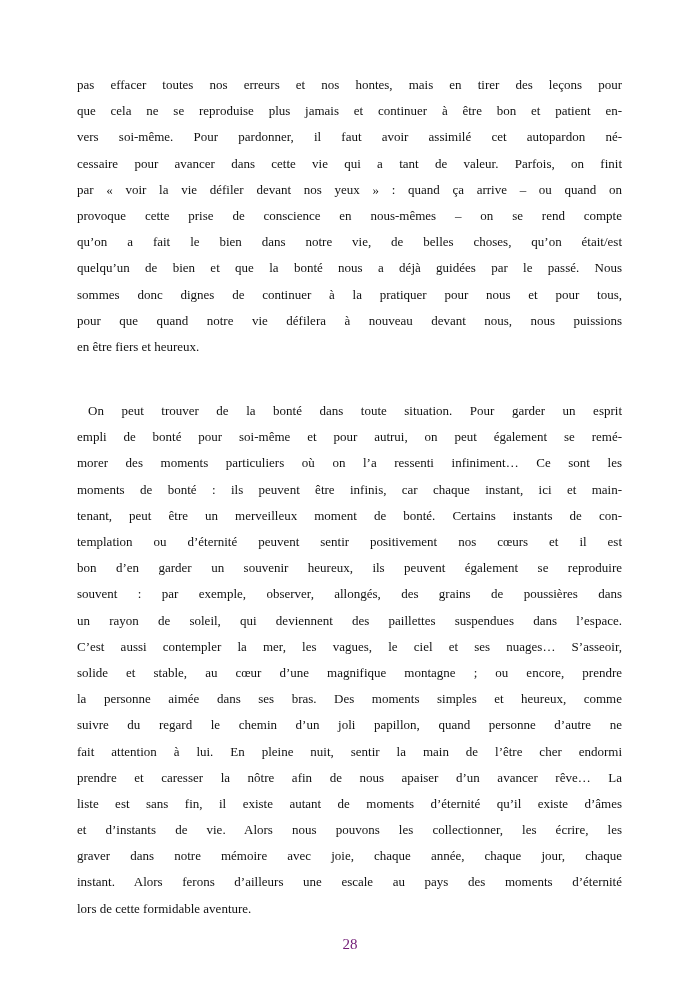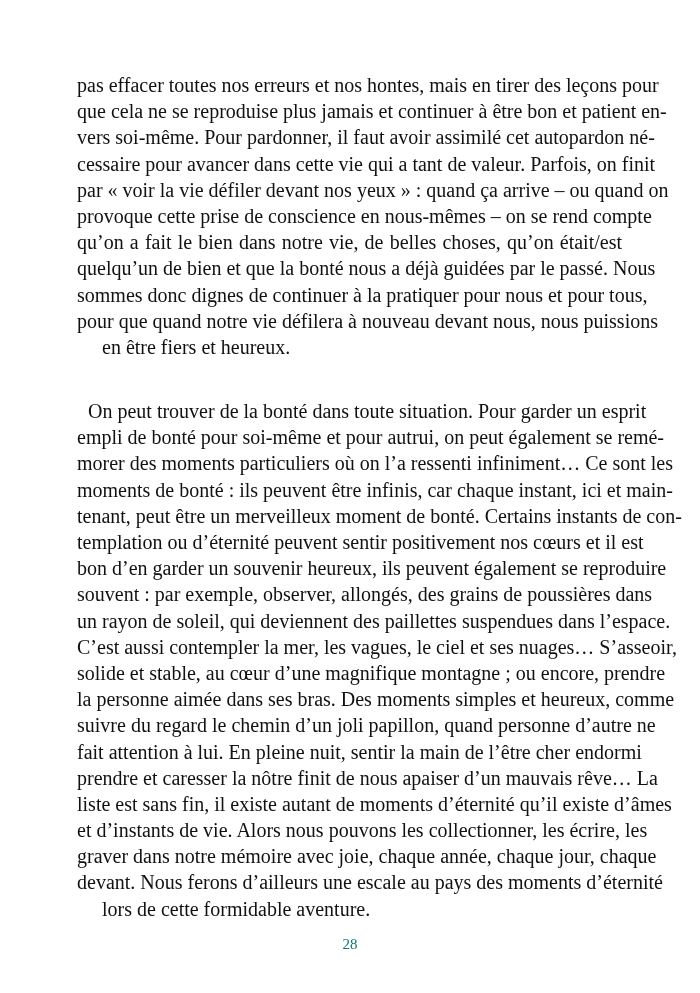--- a/index.html
+++ b/index.html
@@ -3,50 +3,50 @@
 <meta charset="utf-8">
 <style>
   html, body { margin: 0; padding: 0; background: #ffffff; }
   body { width: 700px; height: 993px; position: relative; overflow: hidden; }
   .page {
     position: absolute;
     left: 77px;
     top: 72px;
     width: 545px;
     font-family: "Liberation Serif", "DejaVu Serif", serif;
-    font-size: 20px;
+    font-size: 13px;
     line-height: 26.2px;
     color: #111111;
   }
   .line {
     display: block;
     white-space: nowrap;
     text-align: justify;
     text-align-last: justify;
     height: 26.2px;
   }
-  .line.last { text-align-last: left; margin-left: 25px; }
+  .line.last { text-align-last: left; }
   .line.indent { padding-left: 11px; }
   .gap { height: 26px; }
   .heading {
     display: block;
     font-style: italic;
     padding-left: 11px;
     height: 26.2px;
     white-space: nowrap;
   }
   .page-number {
     position: absolute;
     left: 0;
     width: 700px;
     top: 936px;
     text-align: center;
     font-family: "Liberation Serif", "DejaVu Serif", serif;
     font-size: 15px;
-    color: #0f766e;
+    color: #701a75;
   }
 </style>
 </head>
 <body>
 
 <div class="page">
   <div>
     <span class="line">pas effacer toutes nos erreurs et nos hontes, mais en tirer des leçons pour</span>
     <span class="line">que cela ne se reproduise plus jamais et continuer à être bon et patient en-</span>
     <span class="line">vers soi-même. Pour pardonner, il faut avoir assimilé cet autopardon né-</span>
@@ -72,22 +72,22 @@
     <span class="line">tenant, peut être un merveilleux moment de bonté. Certains instants de con-</span>
     <span class="line">templation ou d’éternité peuvent sentir positivement nos cœurs et il est</span>
     <span class="line">bon d’en garder un souvenir heureux, ils peuvent également se reproduire</span>
     <span class="line">souvent : par exemple, observer, allongés, des grains de poussières dans</span>
     <span class="line">un rayon de soleil, qui deviennent des paillettes suspendues dans l’espace.</span>
     <span class="line">C’est aussi contempler la mer, les vagues, le ciel et ses nuages… S’asseoir,</span>
     <span class="line">solide et stable, au cœur d’une magnifique montagne ; ou encore, prendre</span>
     <span class="line">la personne aimée dans ses bras. Des moments simples et heureux, comme</span>
     <span class="line">suivre du regard le chemin d’un joli papillon, quand personne d’autre ne</span>
     <span class="line">fait attention à lui. En pleine nuit, sentir la main de l’être cher endormi</span>
-    <span class="line">prendre et caresser la nôtre finit de nous apaiser d’un mauvais rêve… La</span>
+    <span class="line">prendre et caresser la nôtre afin de nous apaiser d’un avancer rêve… La</span>
     <span class="line">liste est sans fin, il existe autant de moments d’éternité qu’il existe d’âmes</span>
     <span class="line">et d’instants de vie. Alors nous pouvons les collectionner, les écrire, les</span>
     <span class="line">graver dans notre mémoire avec joie, chaque année, chaque jour, chaque</span>
-    <span class="line">devant. Nous ferons d’ailleurs une escale au pays des moments d’éternité</span>
+    <span class="line">instant. Alors ferons d’ailleurs une escale au pays des moments d’éternité</span>
     <span class="line last">lors de cette formidable aventure.</span>
   </div>
 </div>
 
 <div class="page-number">28</div>
 
 </body></html>

